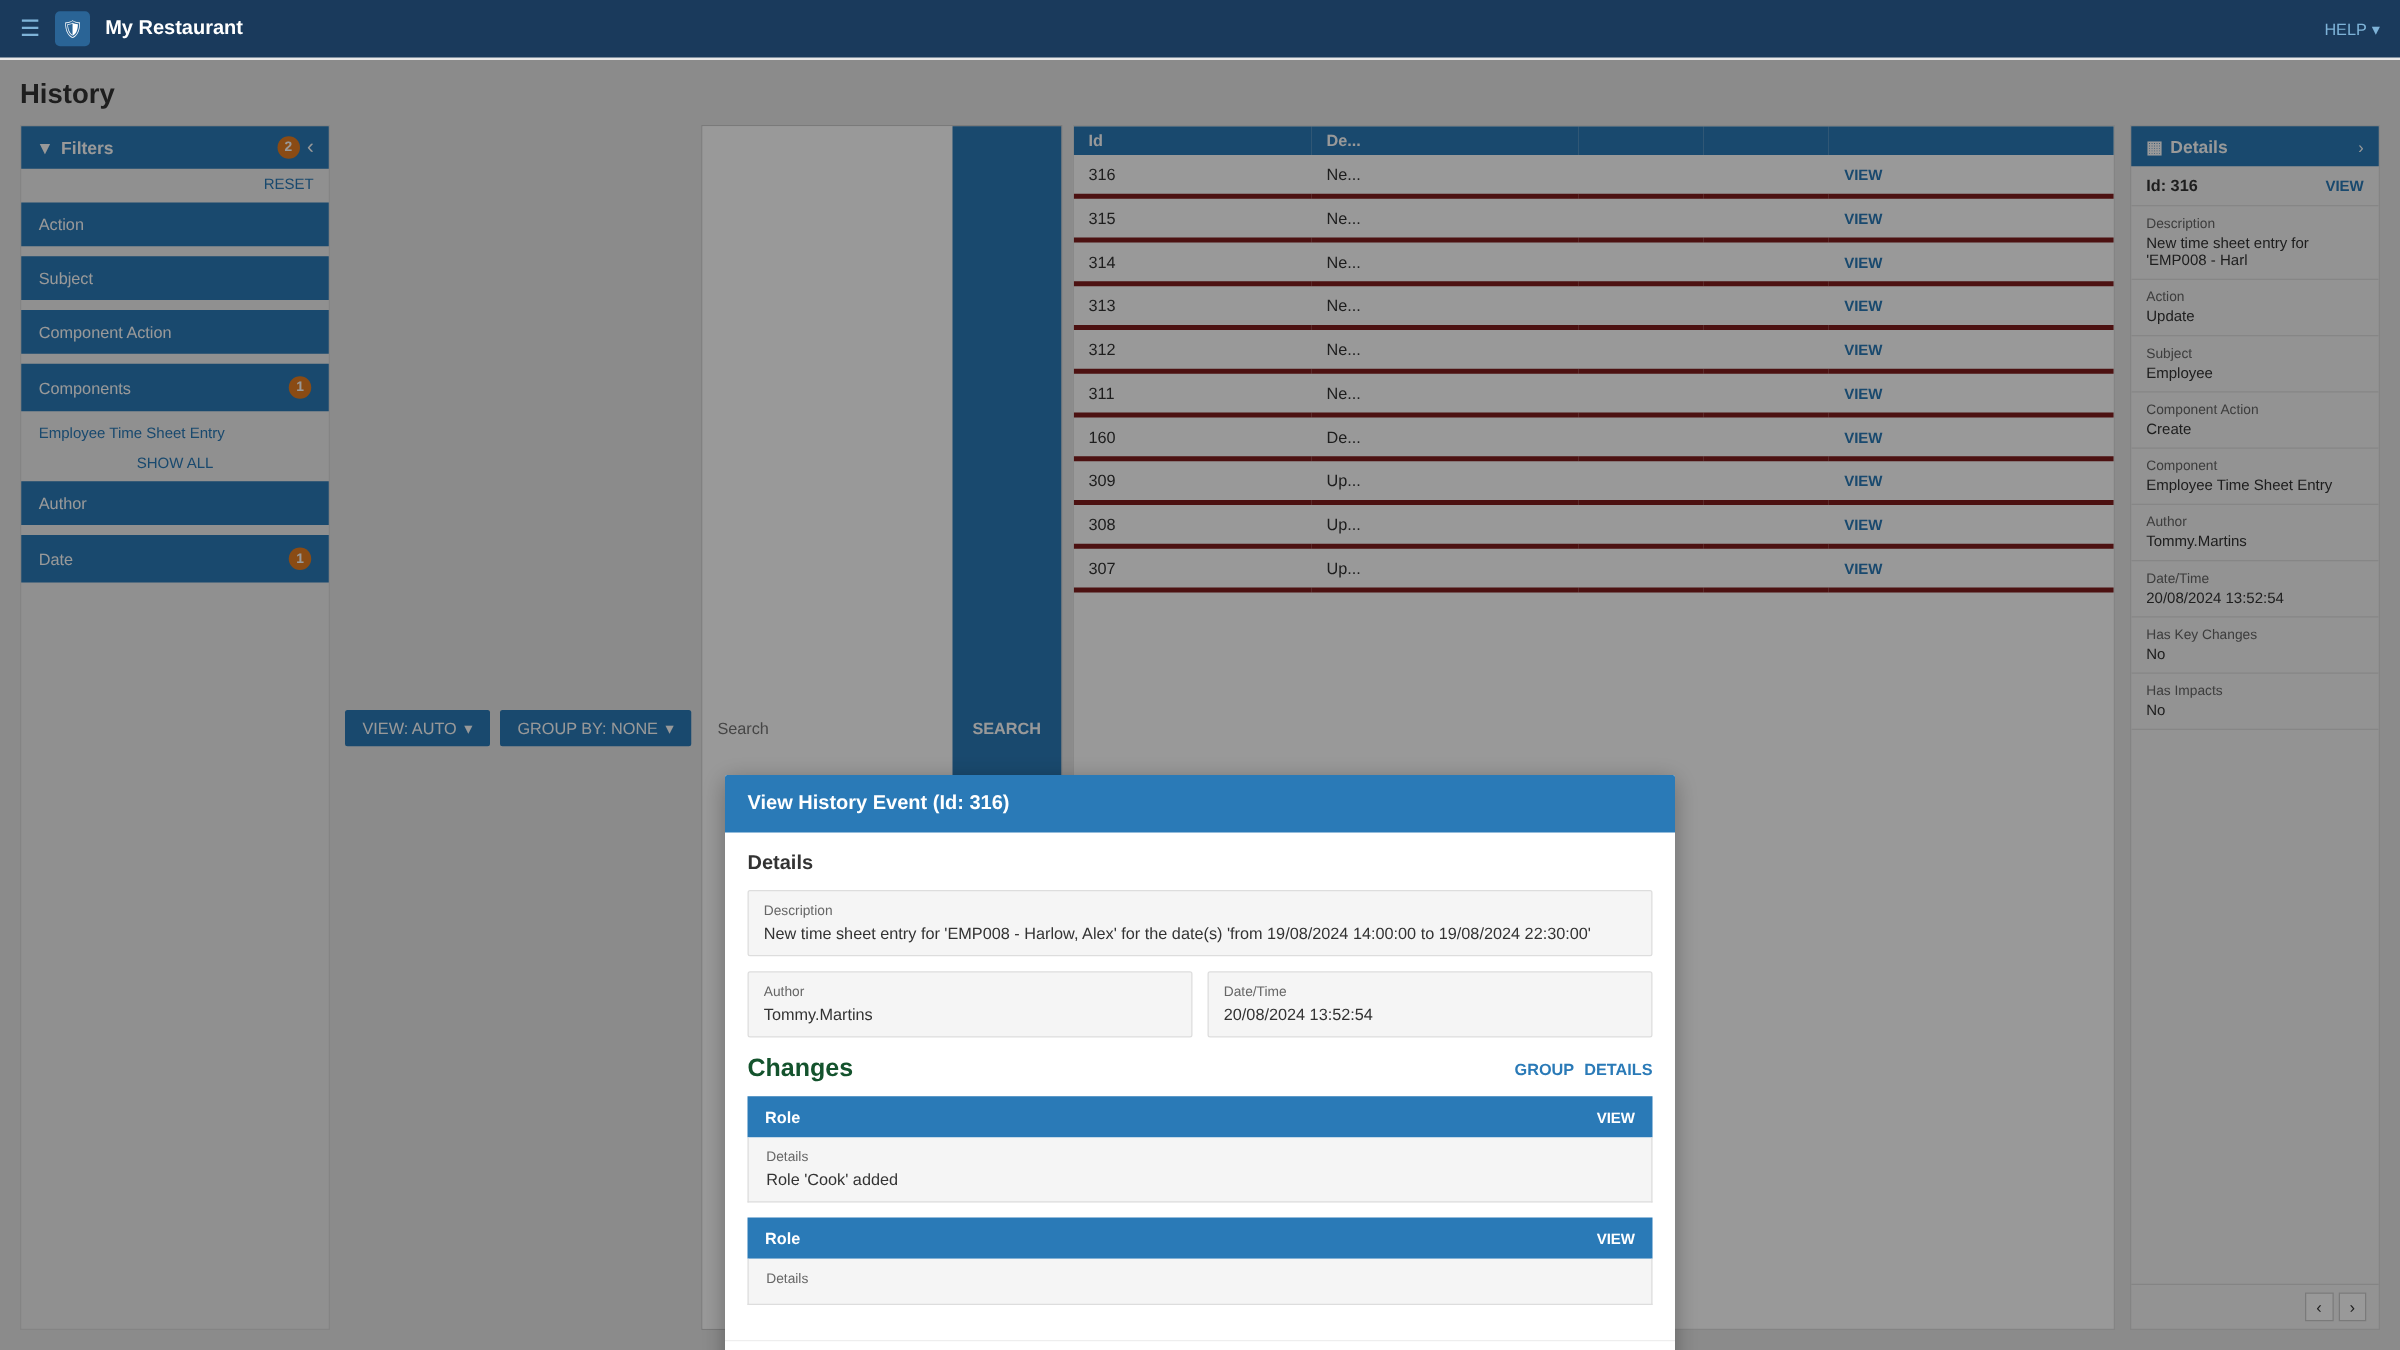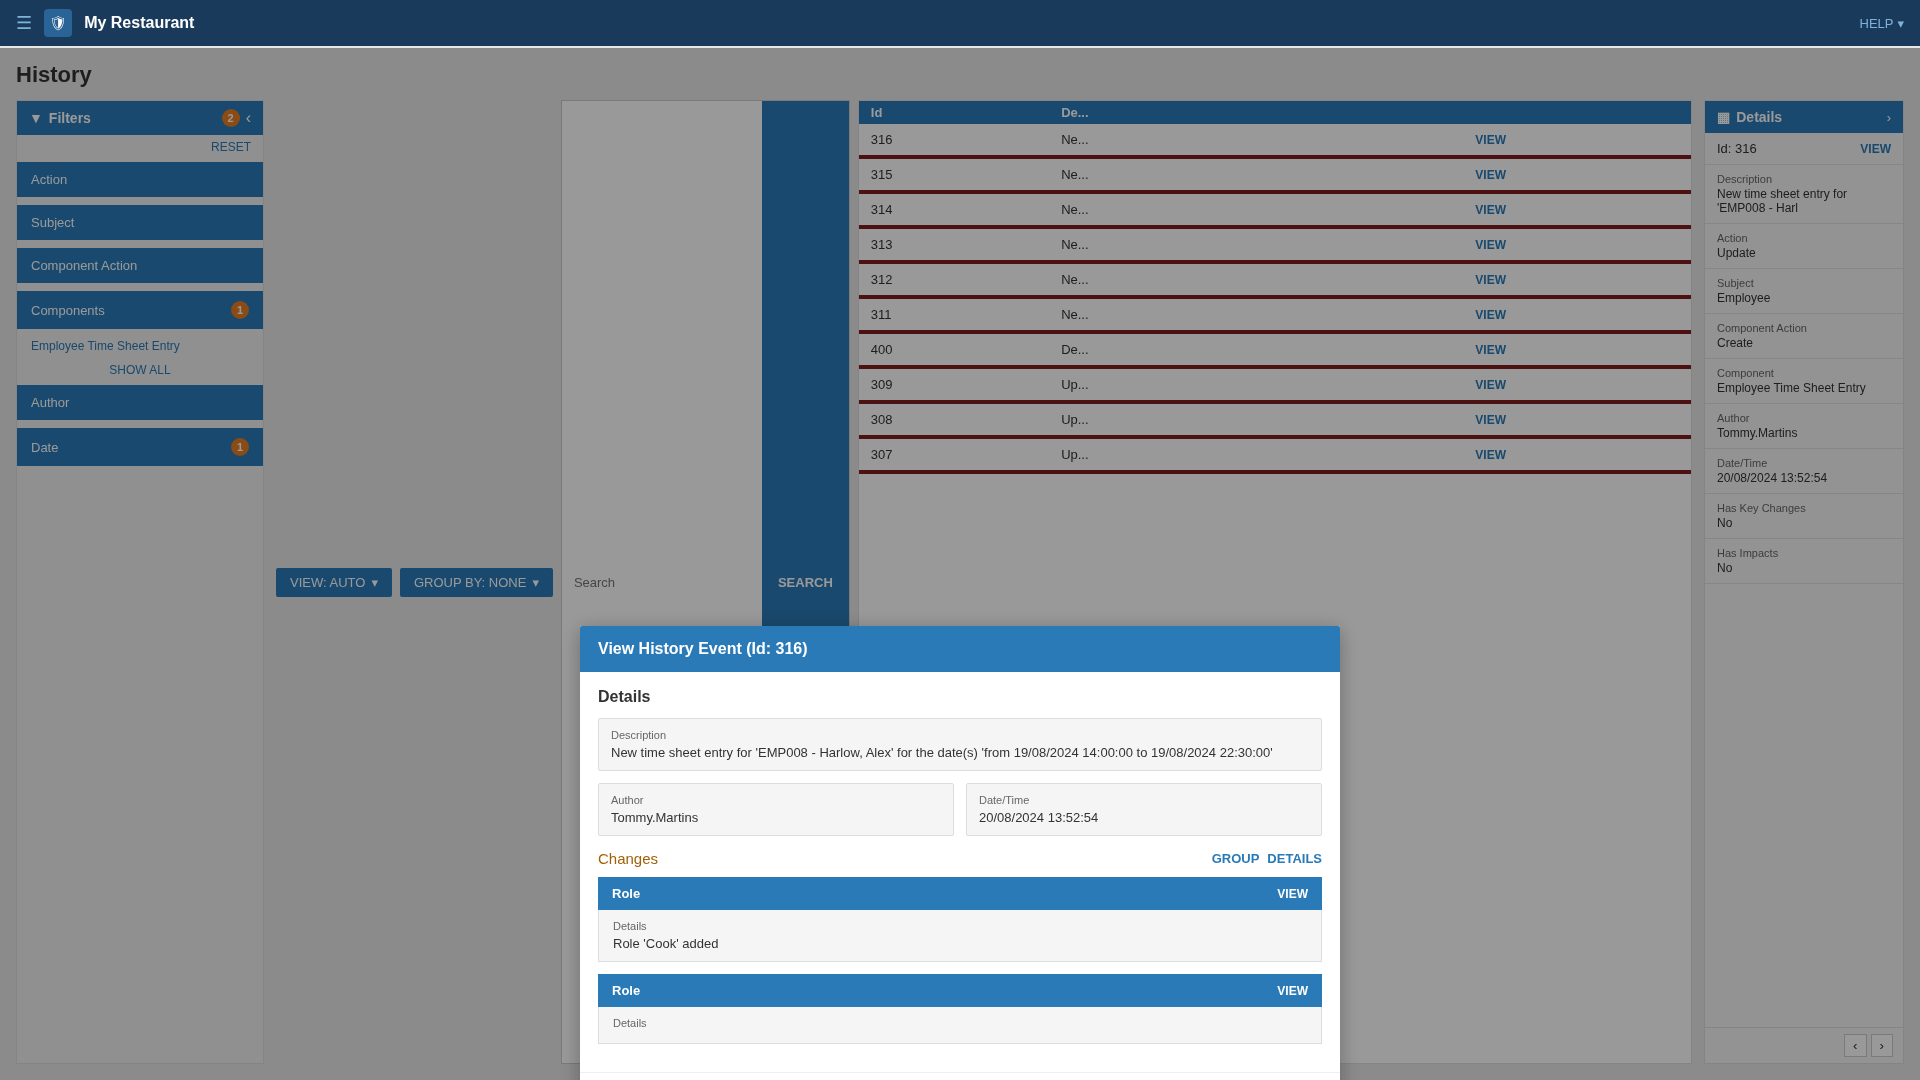--- a/index.html
+++ b/index.html
@@ -61,40 +61,40 @@
 
     
     .right-panel { width: 200px; background: #f5f5f5; border: 1px solid #ddd; display: flex; flex-direction: column; }
     .right-panel-header { background: #2a7ab7; color: white; padding: 8px 12px; display: flex; align-items: center; justify-content: space-between; }
     .right-panel-header-title { font-size: 14px; font-weight: bold; display: flex; align-items: center; gap: 6px; }
     .right-panel-content { flex: 1; overflow-y: auto; padding: 0; }
     .detail-row { padding: 8px 12px; border-bottom: 1px solid #e0e0e0; }
     .detail-label { font-size: 11px; color: #666; margin-bottom: 2px; }
     .detail-value { font-size: 12px; color: #333; font-weight: 500; }
     .right-panel-id { display: flex; justify-content: space-between; align-items: center; padding: 8px 12px; border-bottom: 1px solid #e0e0e0; }
-    .right-panel-id-val { font-size: 13px; font-weight: normal; }
+    .right-panel-id-val { font-size: 13px; font-weight: bold; }
     .right-panel-pagination { display: flex; justify-content: flex-end; padding: 6px 10px; gap: 4px; border-top: 1px solid #ddd; }
     .page-btn { background: white; border: 1px solid #ccc; padding: 3px 8px; cursor: pointer; color: #333; }
 
     
     .modal-overlay { position: fixed; top: 0; left: 0; width: 1920px; height: 1080px; background: rgba(0,0,0,0.4); display: flex; align-items: flex-end; justify-content: center; z-index: 100; margin-top: 48px; }
     .modal { background: white; width: 760px; max-height: 700px; display: flex; flex-direction: column; border-radius: 2px; box-shadow: 0 4px 20px rgba(0,0,0,0.3); }
     .modal-header { background: #2a7ab7; color: white; padding: 14px 18px; font-size: 16px; font-weight: bold; border-radius: 2px 2px 0 0; }
     .modal-body { flex: 1; overflow-y: auto; padding: 16px 18px; }
     .modal-footer { padding: 12px 18px; display: flex; justify-content: flex-end; border-top: 1px solid #eee; gap: 8px; align-items: center; }
     .modal-section-title { font-size: 16px; font-weight: bold; margin-bottom: 12px; color: #333; }
     .modal-description-box { background: #f5f5f5; border: 1px solid #ddd; padding: 10px 12px; margin-bottom: 12px; border-radius: 2px; }
     .modal-description-label { font-size: 11px; color: #666; margin-bottom: 4px; }
     .modal-description-value { font-size: 13px; color: #333; }
     .modal-info-row { display: flex; gap: 12px; margin-bottom: 14px; }
     .modal-info-box { flex: 1; background: #f5f5f5; border: 1px solid #ddd; padding: 10px 12px; border-radius: 2px; }
     .modal-info-label { font-size: 11px; color: #666; margin-bottom: 4px; }
     .modal-info-value { font-size: 13px; color: #333; }
     .changes-header { display: flex; justify-content: space-between; align-items: center; margin-bottom: 10px; }
-    .changes-title { font-size: 15px; font-weight: normal; color: #a16207; }
+    .changes-title { font-size: 20px; font-weight: bold; color: #14532d; }
     .changes-nav { display: flex; gap: 8px; }
     .changes-nav a { color: #2a7ab7; text-decoration: none; font-size: 13px; font-weight: bold; cursor: pointer; }
     .change-item { margin-bottom: 12px; }
     .change-item-header { background: #2a7ab7; color: white; padding: 9px 14px; display: flex; justify-content: space-between; align-items: center; cursor: pointer; }
     .change-item-header-label { font-size: 13px; font-weight: bold; }
     .change-item-view { color: white; font-size: 12px; font-weight: bold; text-decoration: none; cursor: pointer; }
     .change-item-body { background: #f5f5f5; border: 1px solid #ddd; border-top: none; padding: 10px 14px; }
     .change-item-body-label { font-size: 11px; color: #666; margin-bottom: 4px; }
     .change-item-body-value { font-size: 13px; color: #333; }
     .records-info { font-size: 12px; color: #555; }
@@ -217,21 +217,21 @@
       <td><a class="view-link">VIEW</a></td>
     </tr>
               <tr>
       <td>311</td>
       <td>Ne...</td>
       <td></td>
       <td></td>
       <td><a class="view-link">VIEW</a></td>
     </tr>
               <tr>
-      <td>400</td>
+      <td>160</td>
       <td>De...</td>
       <td></td>
       <td></td>
       <td><a class="view-link">VIEW</a></td>
     </tr>
               <tr>
       <td>309</td>
       <td>Up...</td>
       <td></td>
       <td></td>

